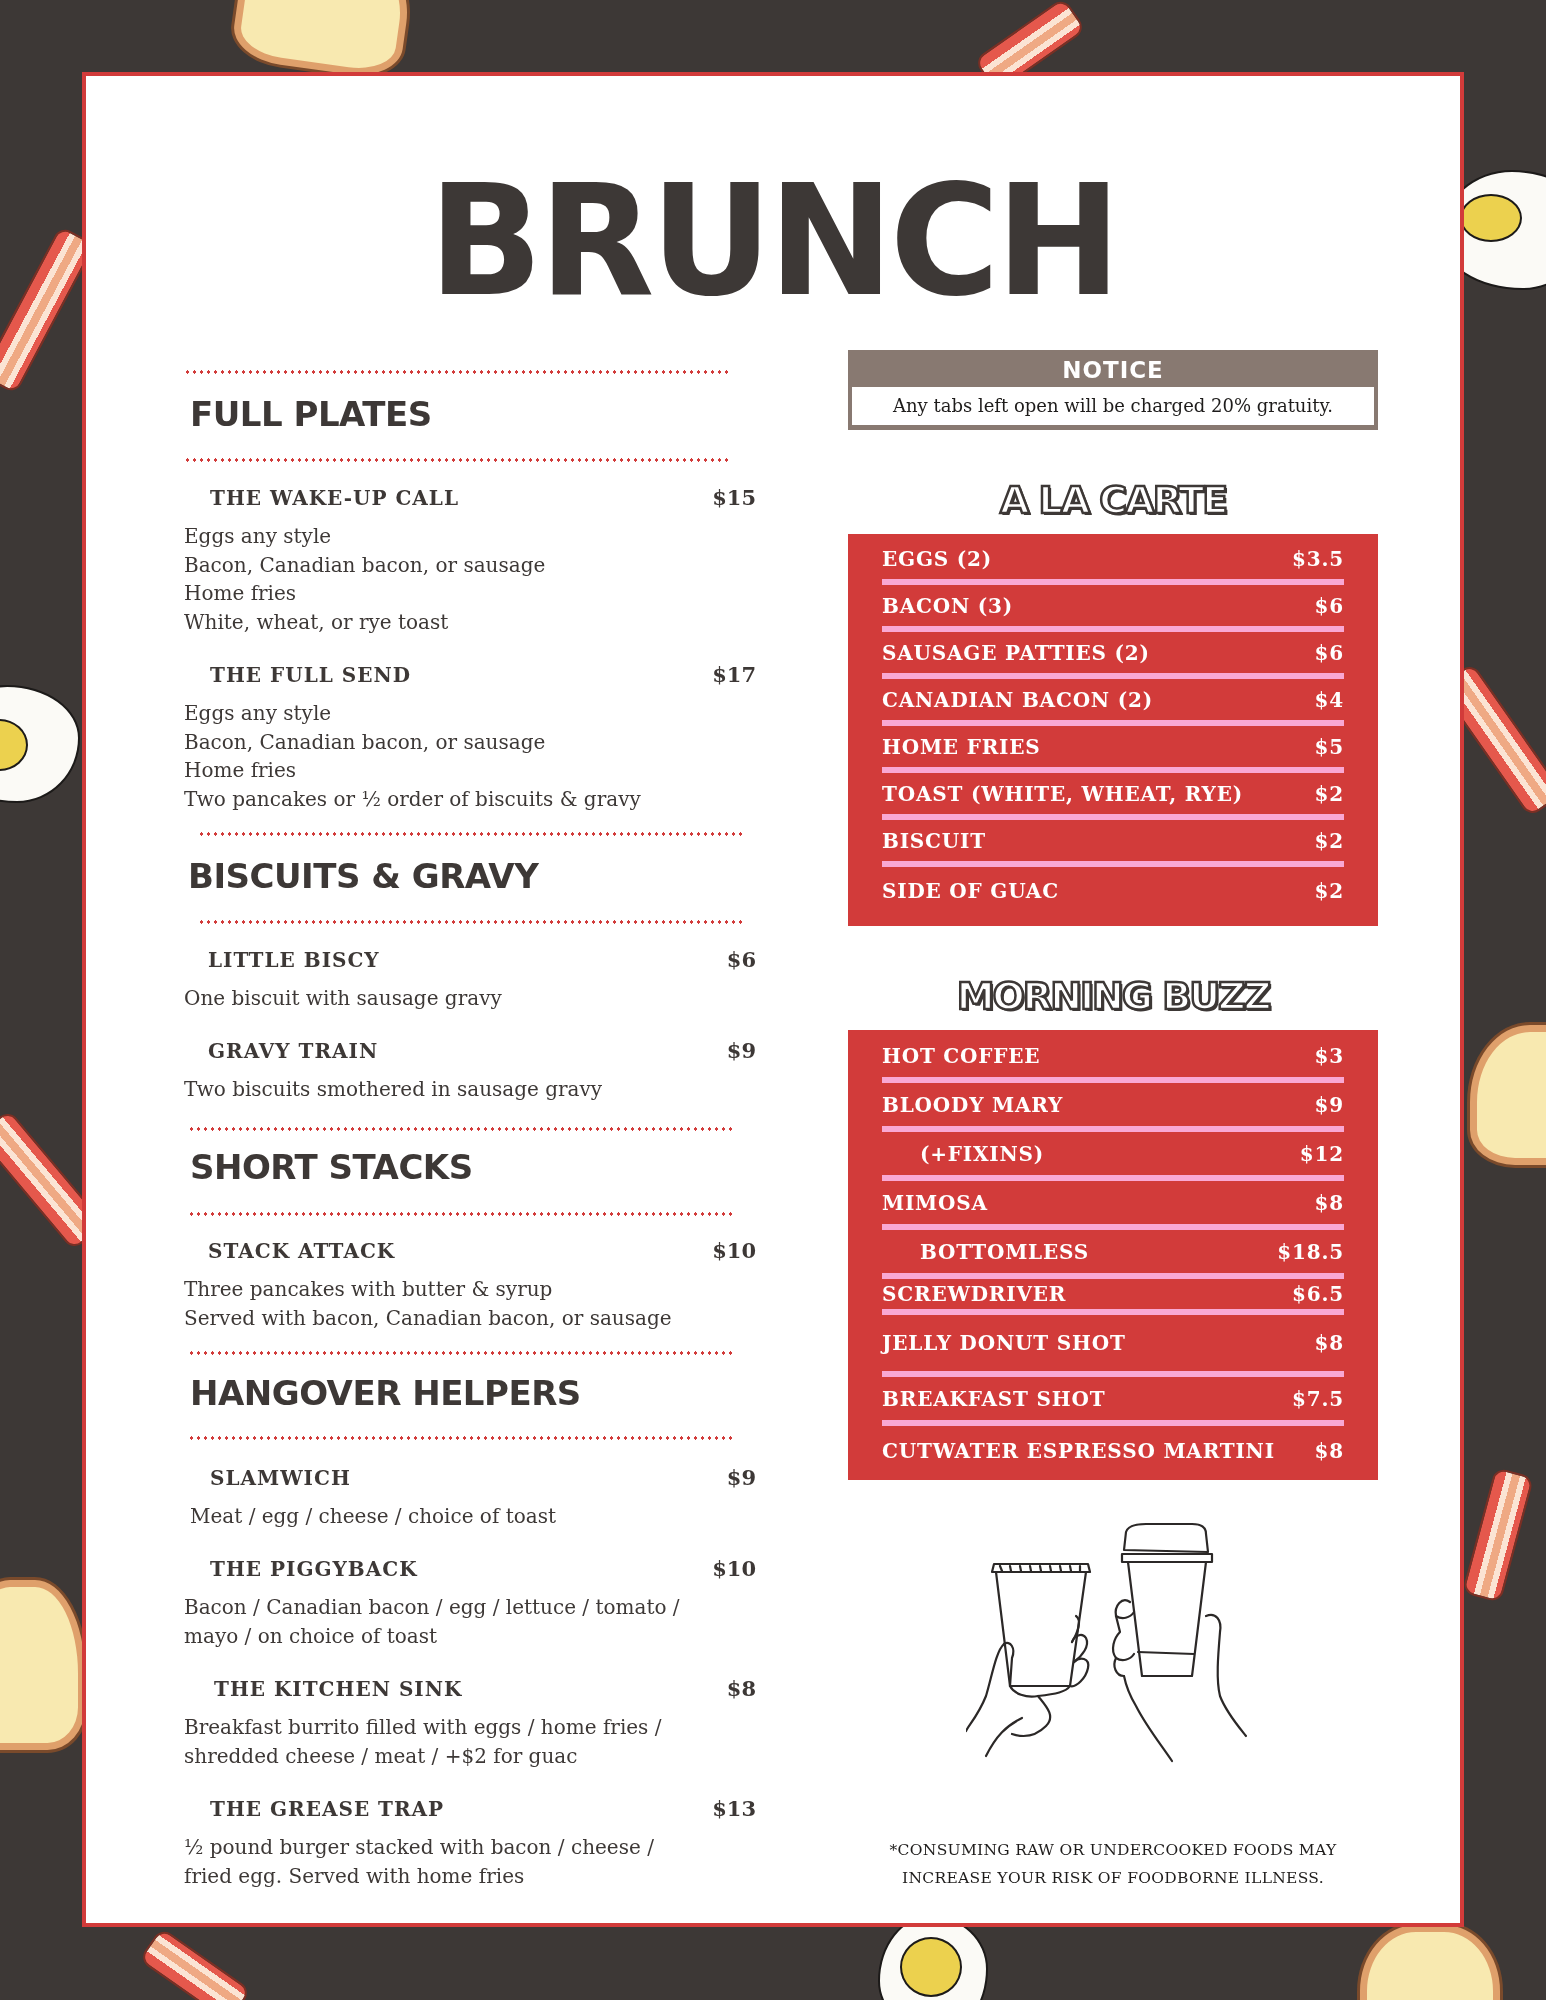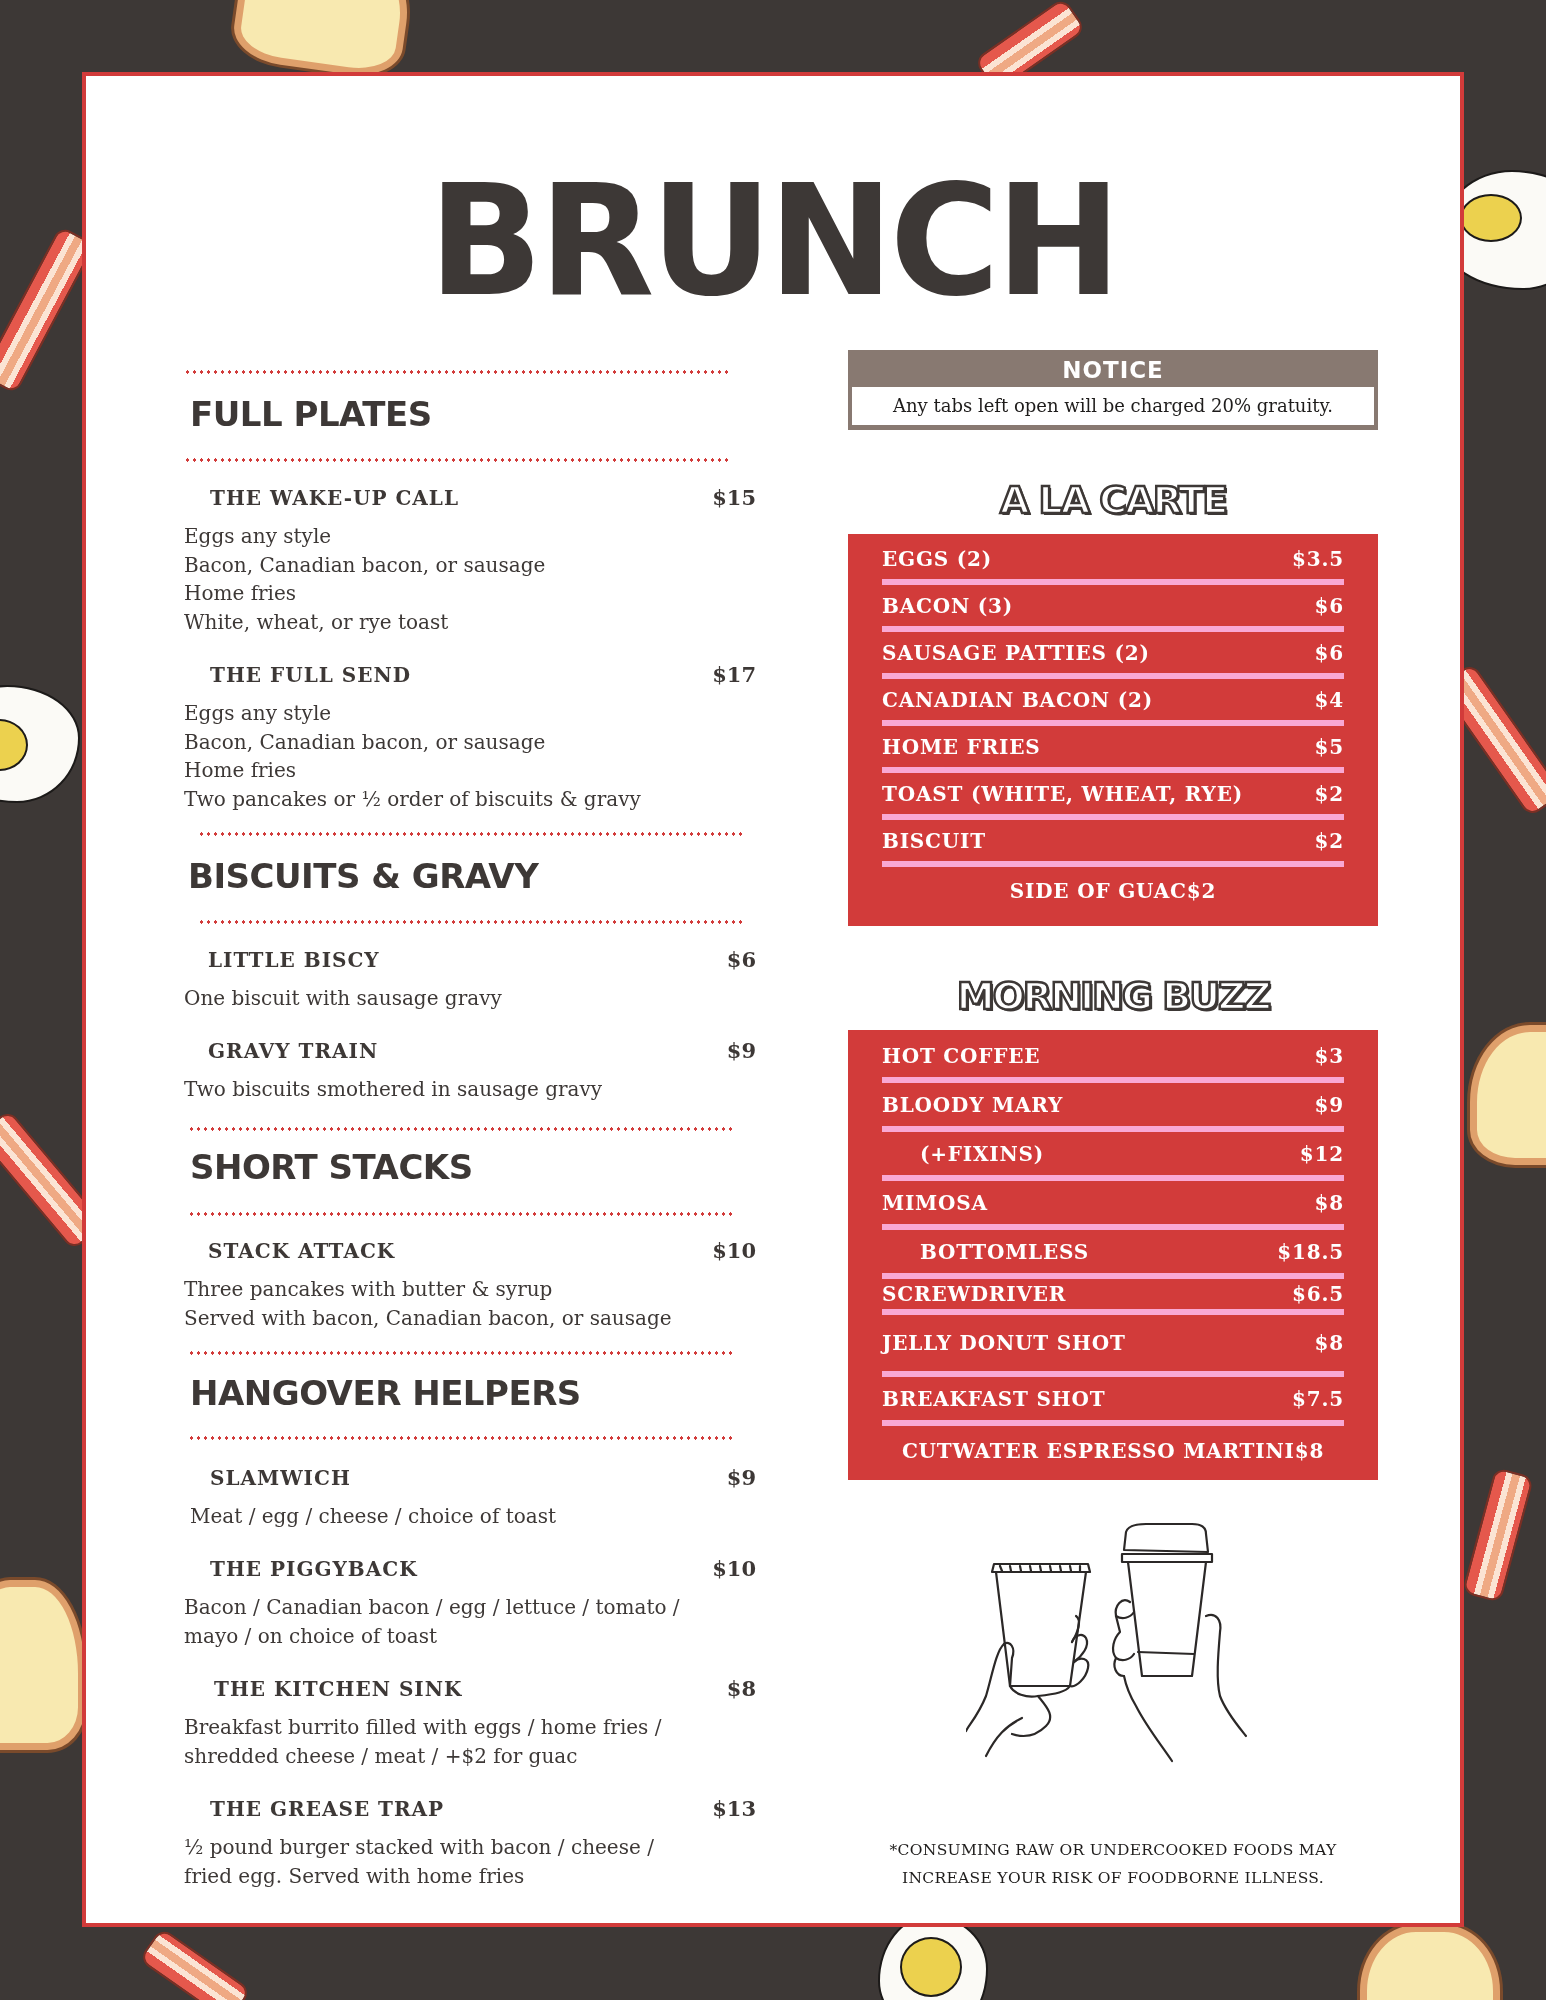--- a/index.html
+++ b/index.html
@@ -159,21 +159,21 @@
   }
   .red-row {
     display: flex; justify-content: space-between; align-items: center;
     border-bottom: 6px solid #f9a8d4;
     color: #fff;
     font-family: "DejaVu Serif", serif;
     font-weight: bold;
     font-size: 20px;
     letter-spacing: 0.8px;
   }
-  .red-row:last-child { border-bottom: none; justify-content: center; }
+  .red-row:last-child { border-bottom: none; }
   .red-row .indent { padding-left: 38px; }
 
   .illustration {
     position: absolute;
     left: 880px; top: 1440px;
     width: 300px; height: 260px;
   }
   .disclaimer {
     position: absolute;
     left: 762px; width: 530px; top: 1760px;

